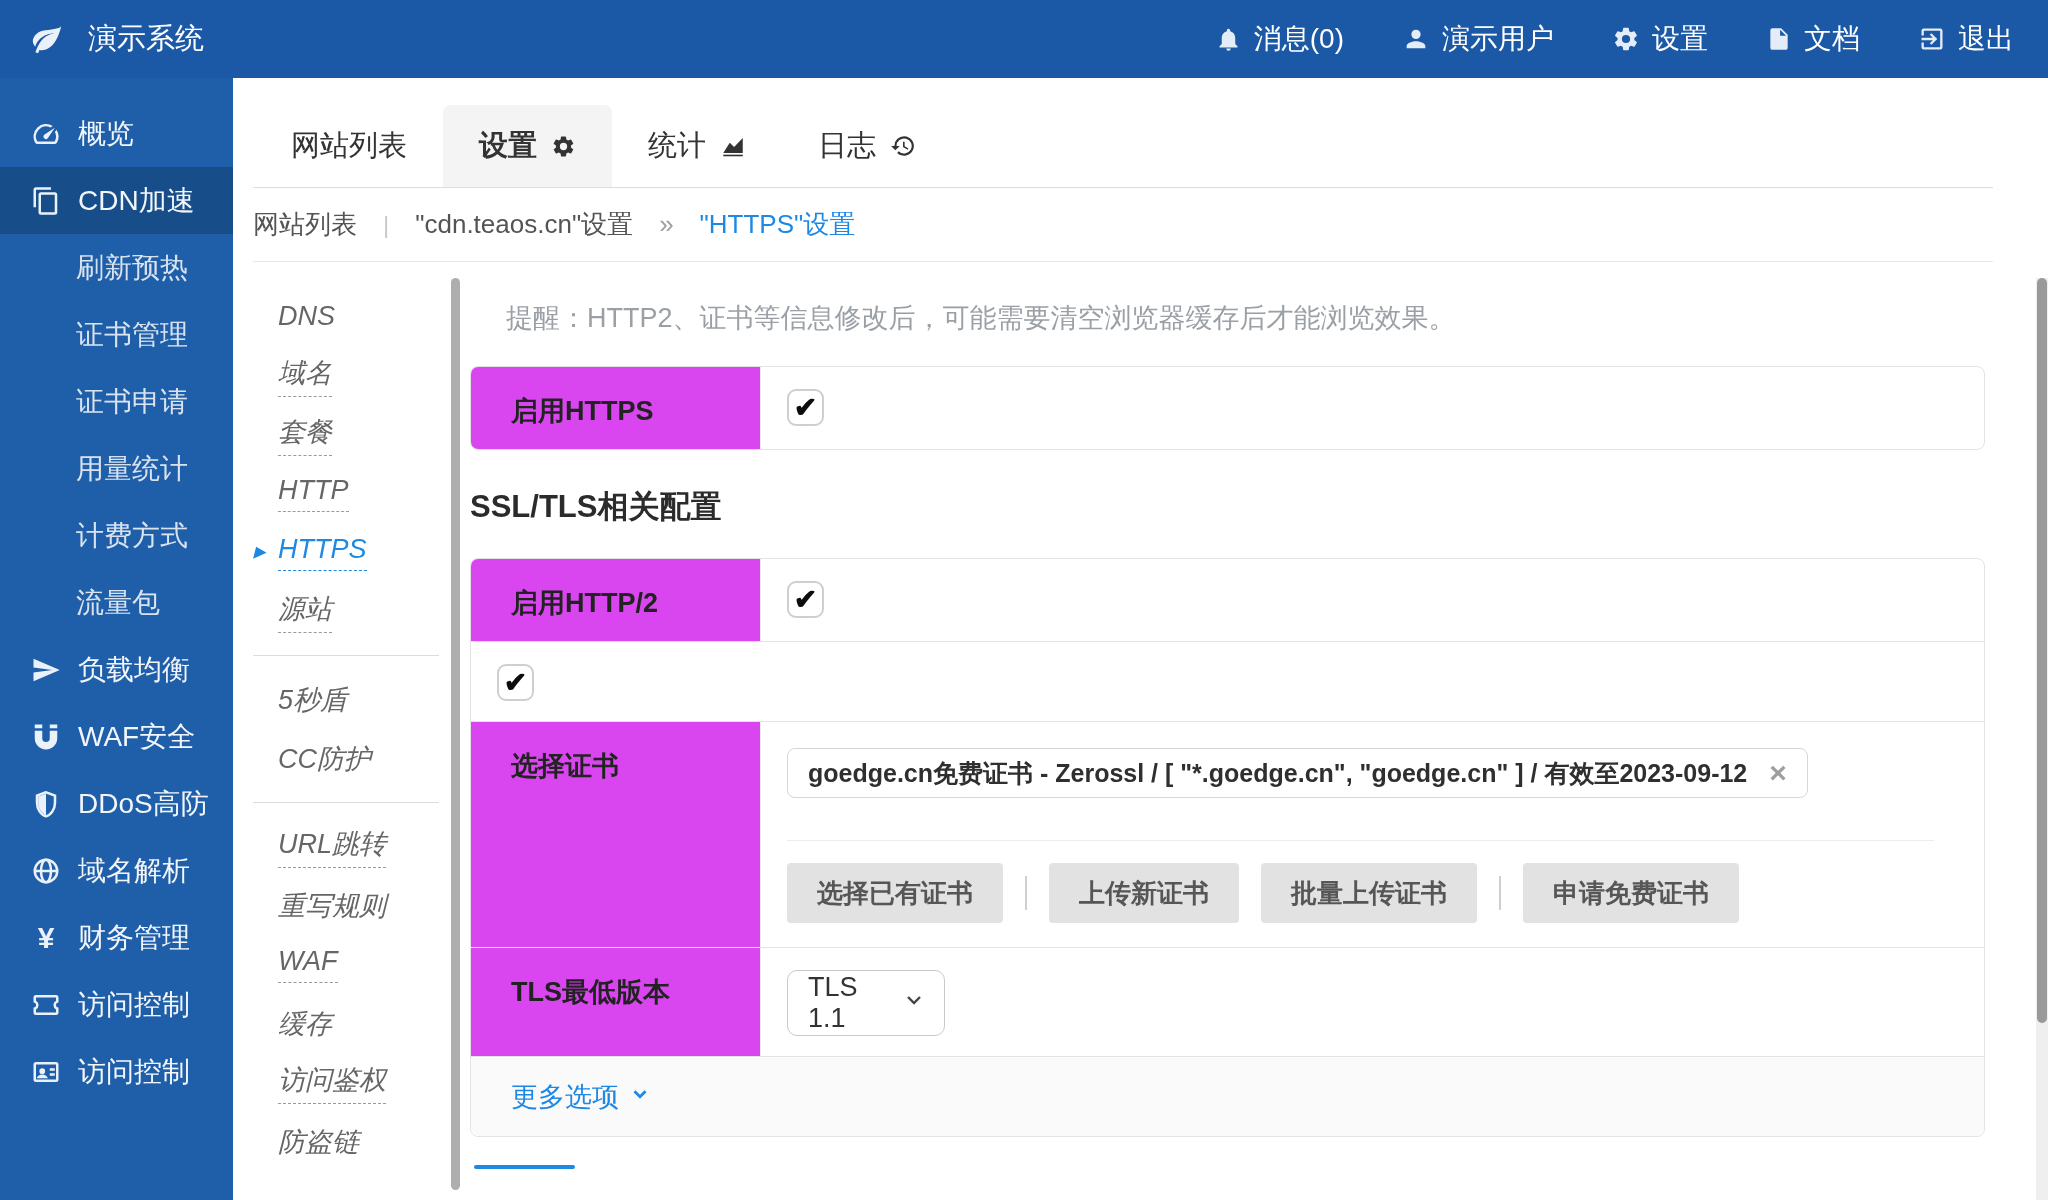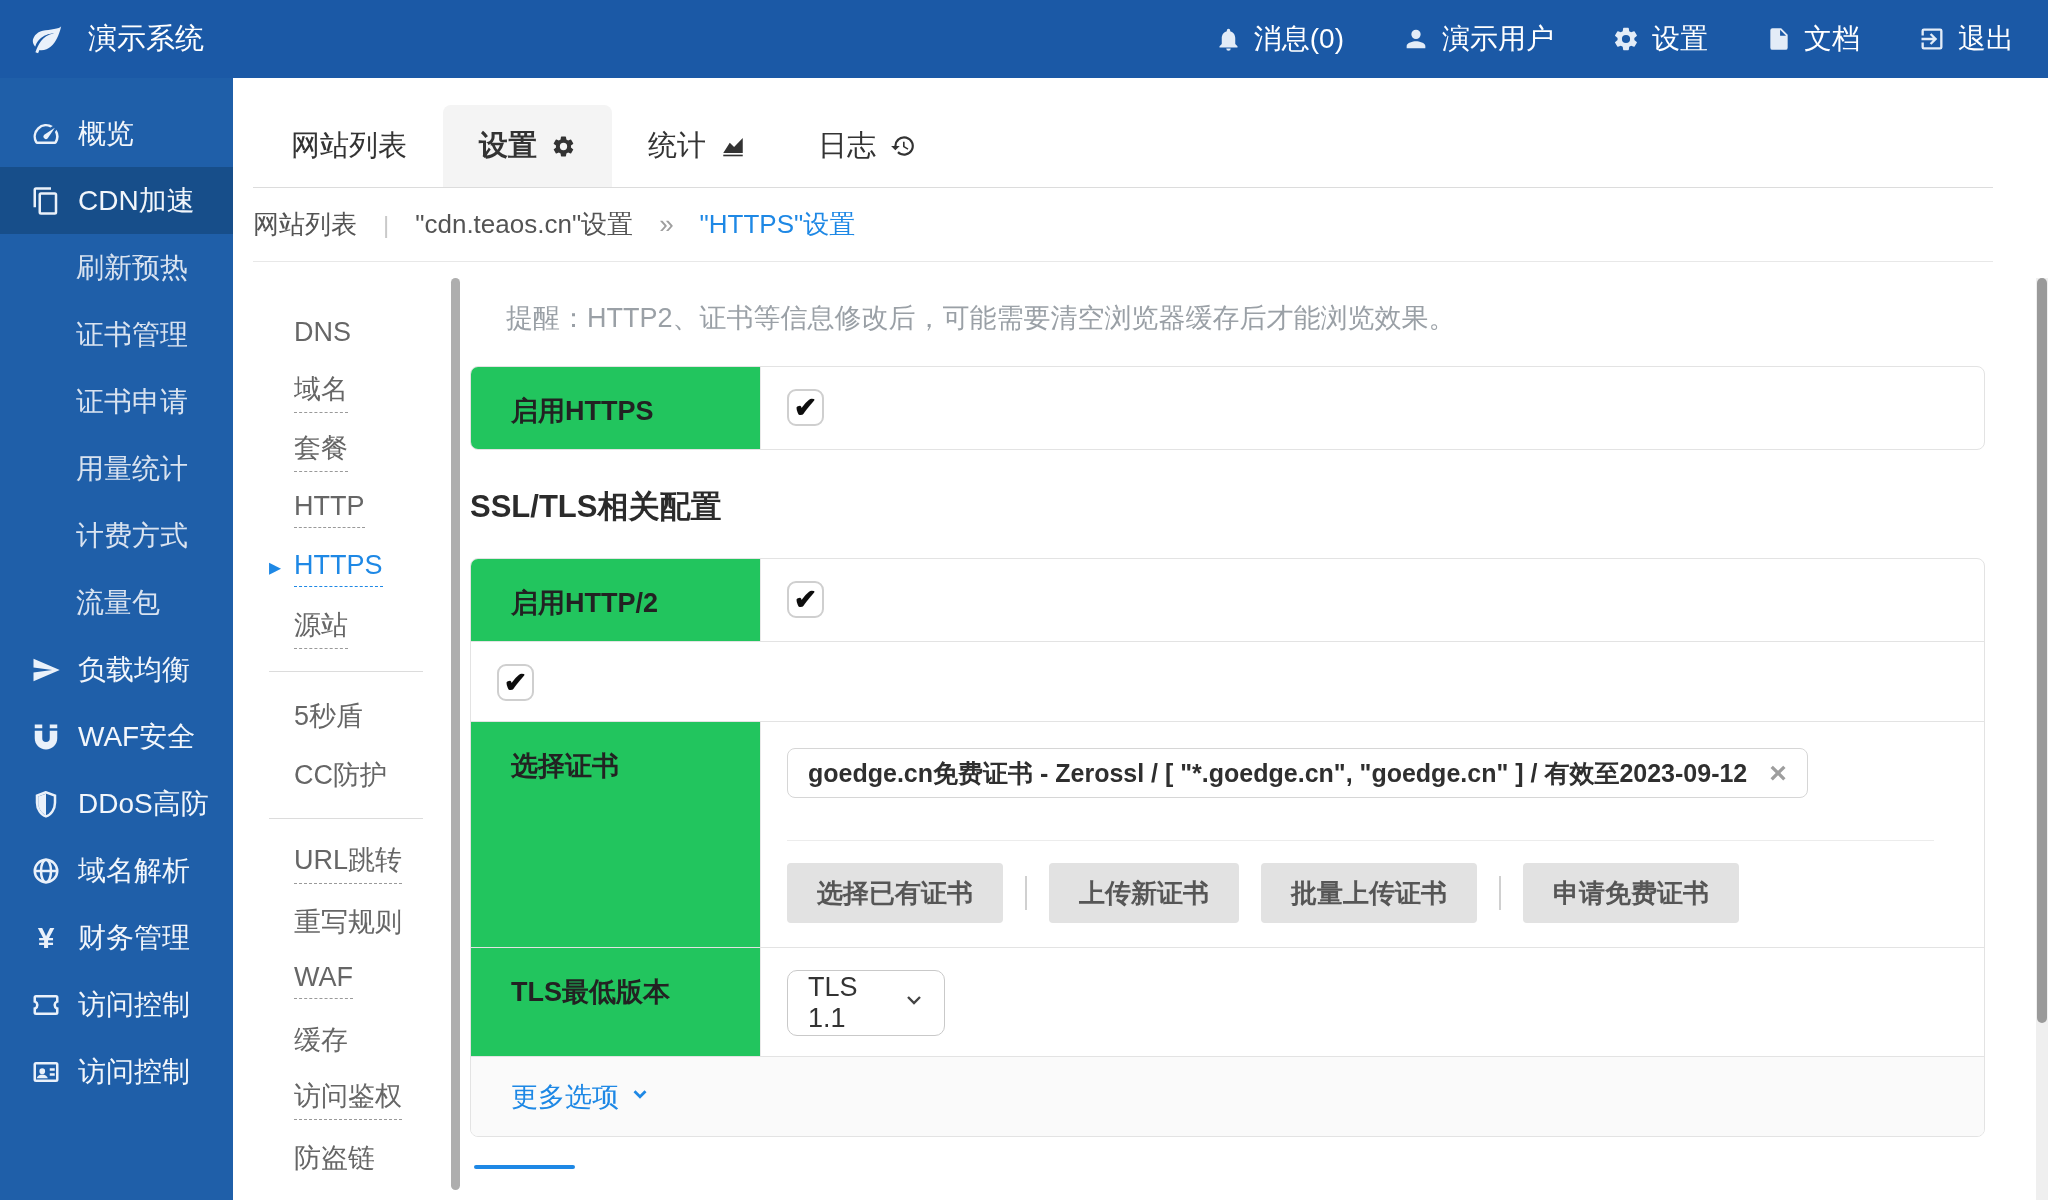--- a/index.html
+++ b/index.html
@@ -60,21 +60,21 @@
   .bc-sep1 { color:#c9c9c9; font-size:24px; }
   .bc-sep2 { color:#9e9e9e; }
   .bc-link { cursor:pointer; }
   .bc-active { color:#1e88e5; cursor:pointer; }
 
   
   .body-row { display:flex; align-items:flex-start; }
 
   
   .submenu { width:230px; flex:0 0 230px; padding-top:25px; }
-  .submenu ul { list-style:none; margin:16px; padding:0; }
+  .submenu ul { list-style:none; margin:0; padding:0;font-style:italic; }
   .submenu li {
     height:59px; display:flex; align-items:center; padding-left:45px;
     font-size:27px; color:#666; cursor:pointer; position:relative; white-space:nowrap;
   }
   .submenu li span.lbl { display:inline-block; }
   .submenu li.dashed span.lbl { border-bottom:1px dashed #9a9a9a; padding-bottom:5px; }
   .submenu li.active { color:#1e88e5; }
   .submenu li.active span.lbl { border-bottom-color:#1e88e5; }
   .submenu .arrow { position:absolute; left:20px; top:14px; color:#1e88e5; font-size:24px; }
   .submenu hr { border:0; border-top:1px solid #dcdcdc; margin:14px 24px 14px 20px; }
@@ -95,21 +95,21 @@
   
   .form-col { flex:1; margin-left:7px; padding:38px 63px 0 0; min-width:0; }
   .notice { color:#9aa0a6; font-size:27px; margin:0 0 30px 36px; }
 
   .ftable {
     border:1px solid #e3e3e3; border-radius:8px; overflow:hidden; background:#fff;
   }
   .frow { display:flex; align-items:stretch; }
   .frow + .frow { border-top:1px solid #e3e3e3; }
   .fcell-label {
-    width:290px; flex:0 0 290px; background:#22c55e; border-right:1px solid #e9e9e9;
+    width:290px; flex:0 0 290px; background:#d946ef; border-right:1px solid #e9e9e9;
     padding:26px 20px 20px 40px; font-size:27px; font-weight:700; color:#222;
   }
   .fcell-value { flex:1; padding:22px 30px 20px 26px; }
 
   .section-title { font-size:31px; font-weight:600; color:#2b2b2b; margin:36px 0 30px 0; }
 
   .checkbox {
     width:37px; height:37px; border:2px solid #cfcfcf; border-radius:9px;
     display:flex; align-items:center; justify-content:center;
     font-size:28px; font-weight:900; color:#0d0d0d; background:#fff; cursor:pointer;

